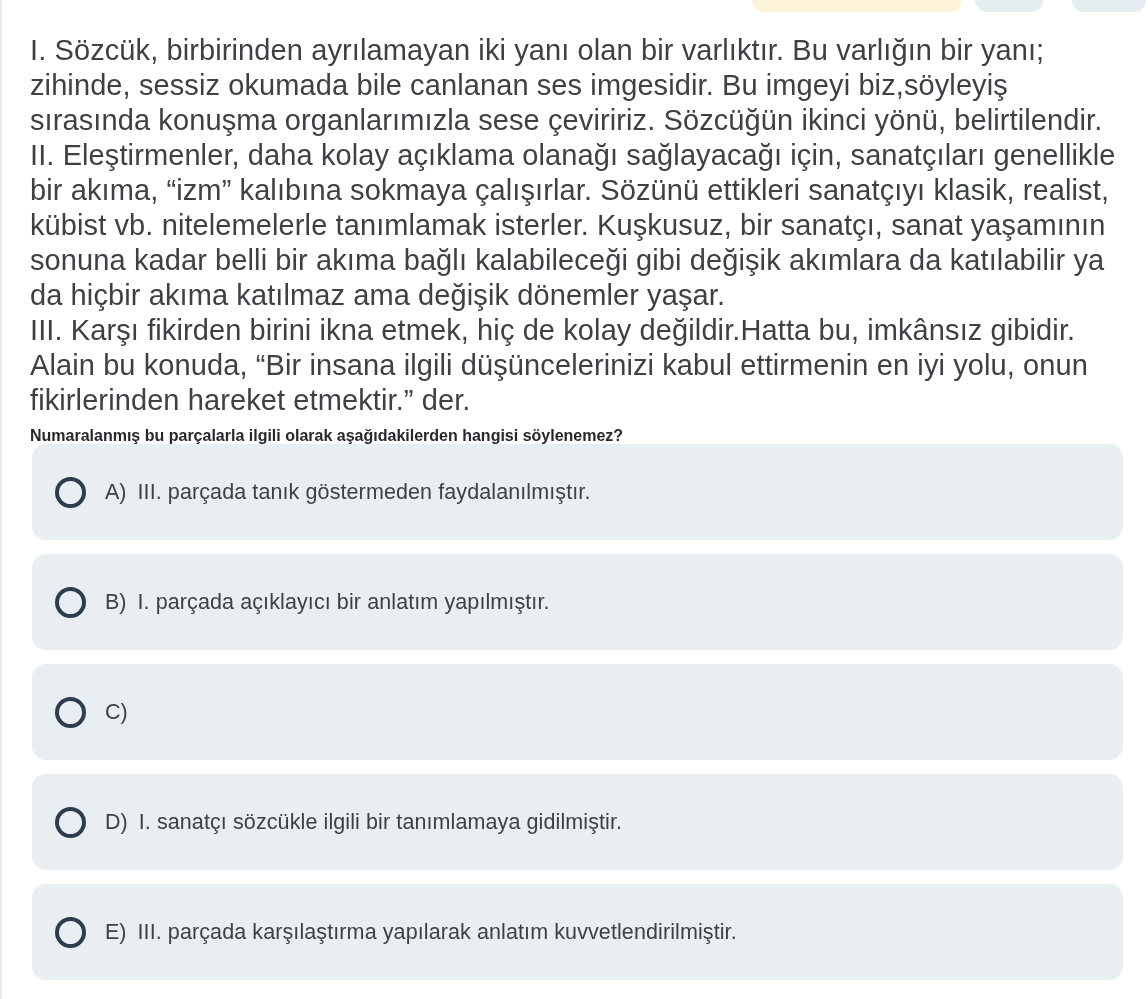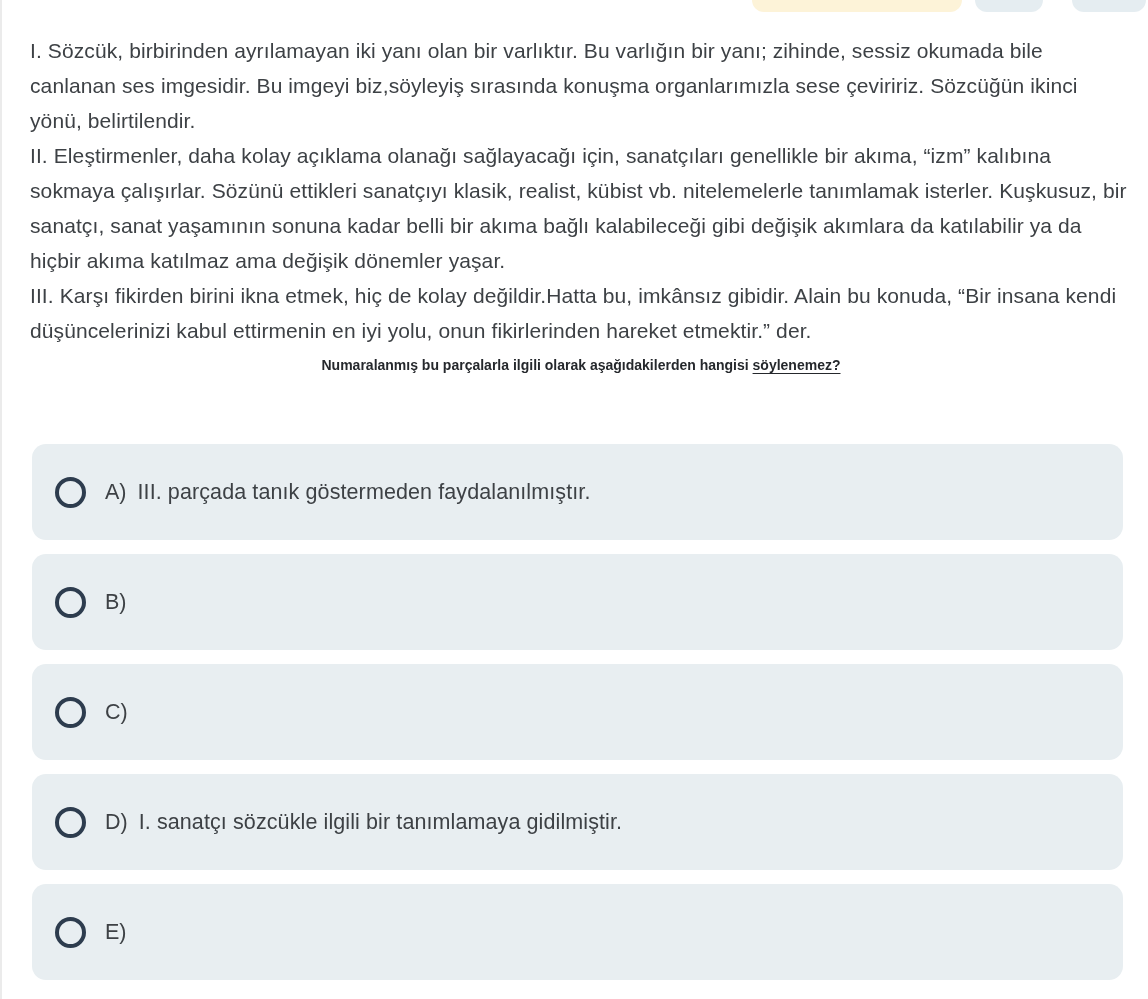--- a/index.html
+++ b/index.html
@@ -17,26 +17,26 @@
   .edge-line{position:absolute;left:0;top:0;width:2px;height:999px;
     background:var(--edge-line);}
   
   .top-tab{position:absolute;top:-14px;height:26px;border-radius:12px;}
   .tab-highlight{left:752px;width:210px;background:var(--tab-yellow);}
   .tab-plain-1{left:975px;width:68px;background:var(--tab-gray);}
   .tab-plain-2{left:1072px;width:74px;background:var(--tab-gray);}
 
   .content{position:absolute;left:30px;top:33px;width:1102px;}
   .passage p{
-    font-size:21px;line-height:35px;color:var(--text);
+    font-size:29px;line-height:35px;color:var(--text);
     letter-spacing:0.1px;
   }
   .question-line{
-    font-size:14px;line-height:35px;font-weight:bold;
-    color:var(--question-text);margin-top:0;text-align:center;
+    font-size:16px;line-height:35px;font-weight:bold;
+    color:var(--question-text);margin-top:0;
   }
   .question-line .underlined{text-decoration:underline;text-underline-offset:3px;}
 
   .options{position:absolute;left:32px;top:444px;width:1091px;}
   .option-card{
     width:1091px;height:96px;background:var(--card-bg);
     border-radius:14px;margin-bottom:14px;
     display:flex;align-items:center;cursor:pointer;
   }
   .radio{
@@ -57,47 +57,49 @@
 <div class="edge-line"></div>
 
 <div class="top-tab tab-highlight"></div>
 <div class="top-tab tab-plain-1"></div>
 <div class="top-tab tab-plain-2"></div>
 
 <div class="content">
   <div class="passage">
     <p>I. Sözcük, birbirinden ayrılamayan iki yanı olan bir varlıktır. Bu varlığın bir yanı; zihinde, sessiz okumada bile canlanan ses imgesidir. Bu imgeyi biz,söyleyiş sırasında konuşma organlarımızla sese çeviririz. Sözcüğün ikinci yönü, belirtilendir.</p>
     <p>II. Eleştirmenler, daha kolay açıklama olanağı sağlayacağı için, sanatçıları genellikle bir akıma, “izm” kalıbına sokmaya çalışırlar. Sözünü ettikleri sanatçıyı klasik, realist, kübist vb. nitelemelerle tanımlamak isterler. Kuşkusuz, bir sanatçı, sanat yaşamının sonuna kadar belli bir akıma bağlı kalabileceği gibi değişik akımlara da katılabilir ya da hiçbir akıma katılmaz ama değişik dönemler yaşar.</p>
-    <p>III. Karşı fikirden birini ikna etmek, hiç de kolay değildir.Hatta bu, imkânsız gibidir. Alain bu konuda, “Bir insana kendi düşüncelerinizi kabul ettirmenin en iyi yolu, onun fikirlerinden hareket etmektir.” der.</p>
+    <p>III. Karşı fikirden birini ikna etmek, hiç de kolay değildir.Hatta bu, imkânsız gibidir. Alain bu konuda, “Bir insana ilgili düşüncelerinizi kabul ettirmenin en iyi yolu, onun fikirlerinden hareket etmektir.” der.</p>
   </div>
   <p class="question-line"><span>Numaralanmış bu parçalarla ilgili olarak aşağıdakilerden hangisi </span><span class="underlined">söylenemez?</span></p>
 </div>
 
 <div class="options">
 
   <div class="option-card">
     <div class="radio"></div>
     <span class="option-letter">A)</span>
     <span class="option-text">III. parçada tanık göstermeden faydalanılmıştır.</span>
   </div>
 
   <div class="option-card">
     <div class="radio"></div>
     <span class="option-letter">B)</span>
+    <span class="option-text">I. parçada açıklayıcı bir anlatım yapılmıştır.</span>
   </div>
 
   <div class="option-card">
     <div class="radio"></div>
     <span class="option-letter">C)</span>
   </div>
 
   <div class="option-card">
     <div class="radio"></div>
     <span class="option-letter">D)</span>
     <span class="option-text">I. sanatçı sözcükle ilgili bir tanımlamaya gidilmiştir.</span>
   </div>
 
   <div class="option-card">
     <div class="radio"></div>
     <span class="option-letter">E)</span>
+    <span class="option-text">III. parçada karşılaştırma yapılarak anlatım kuvvetlendirilmiştir.</span>
   </div>
 
 </div>
 
 </body></html>

